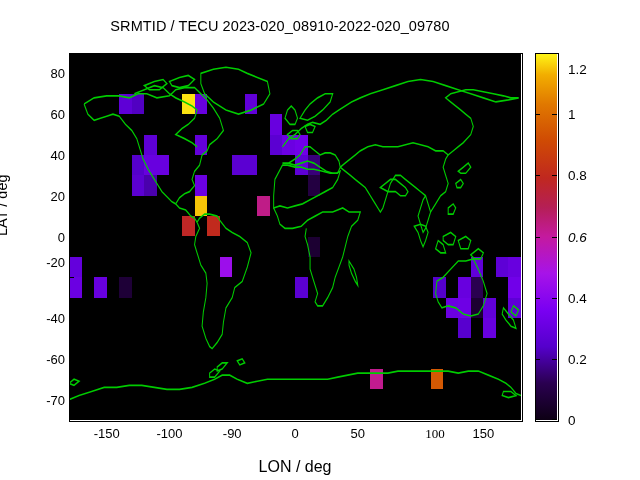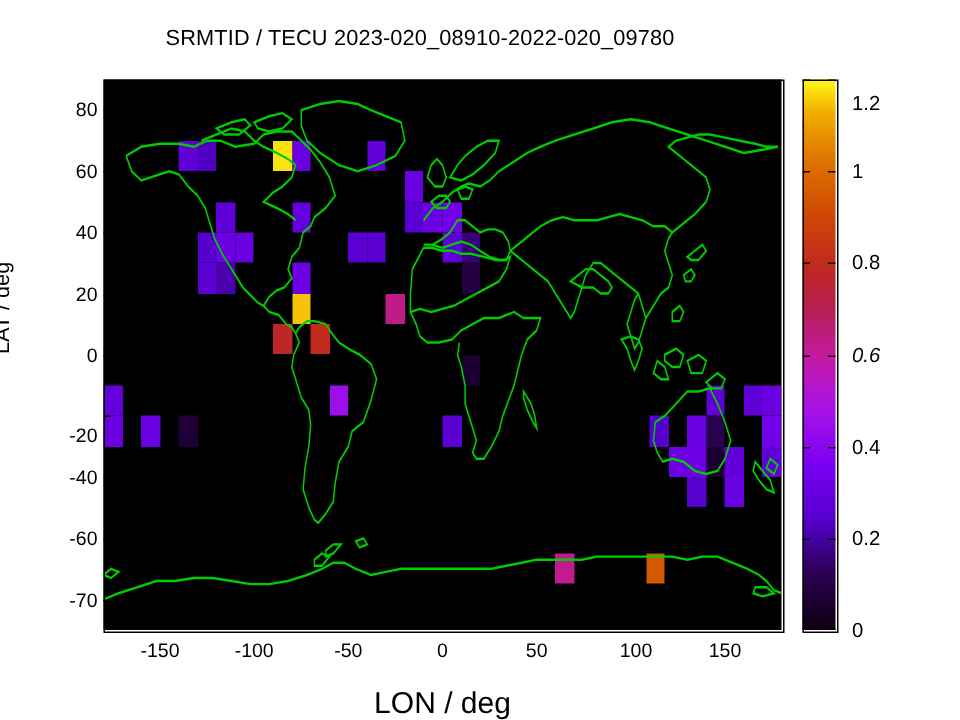--- a/index.html
+++ b/index.html
@@ -20,21 +20,21 @@
 
   
   .ytick{position:absolute;right:0;width:40px;text-align:right;
          font-size:13px;transform:translateY(-50%);}
   .xtick{position:absolute;top:0;width:60px;text-align:center;
          font-size:13px;transform:translateX(-50%);}
   .tickmark{position:absolute;background:#000;}
   #ylabel{position:absolute;left:-6px;top:236px;font-size:14.5px;
           transform:rotate(-90deg);transform-origin:left top;white-space:nowrap;}
   #xlabel{position:absolute;left:69px;top:458px;width:452px;text-align:center;
-          font-size:20px;}
+          font-size:16px;}
   #yticks{position:absolute;left:20px;top:53px;width:45px;height:367px;}
   #xticks{position:absolute;left:69px;top:426px;width:452px;height:20px;}
 
   
   #cbar{position:absolute;left:535px;top:53px;width:22px;height:367px;}
   #cbarfill{position:absolute;left:0;top:0;width:100%;height:100%;}
   #cbarborder{position:absolute;left:535px;top:53px;width:22px;height:367px;
               border:1px solid #000;box-sizing:content-box;pointer-events:none;}
   #cbticks{position:absolute;left:560px;top:53px;width:70px;height:367px;}
   .cbtick{position:absolute;left:8px;font-size:13.5px;transform:translateY(-50%);}
@@ -149,32 +149,32 @@
     </svg>
   </div>
   <div id="plotborder"></div>
 
   <div id="yticks">
       <div class="ytick" style="top: 20.3889px;">80</div>
       <div class="ytick" style="top: 61.1667px;">60</div>
       <div class="ytick" style="top: 101.944px;">40</div>
       <div class="ytick" style="top: 142.722px;">20</div>
       <div class="ytick" style="top: 183.5px;">0</div>
-      <div class="ytick" style="top: 237px;">-20</div>
+      <div class="ytick" style="top: 209px;">-20</div>
       <div class="ytick" style="top: 265.056px;">-40</div>
       <div class="ytick" style="top: 305.833px;">-60</div>
       <div class="ytick" style="top: 346.611px;">-70</div>
     </div>
   <div id="xticks">
       <div class="xtick" style="left: 37.6667px;">-150</div>
       <div class="xtick" style="left: 100.444px;">-100</div>
-      <div class="xtick" style="left: 163.222px;">-50</div>
+      <div class="xtick" style="left: 163.222px;">-90</div>
       <div class="xtick" style="left: 226px;">0</div>
       <div class="xtick" style="left: 288.778px;">50</div>
-      <div class="xtick" style="left: 355px;">100</div>
+      <div class="xtick" style="left: 366px; font-family: Liberation Serif, serif;">100</div>
       <div class="xtick" style="left: 414.333px;">150</div>
     </div>
   <div id="ylabel">LAT / deg</div>
   <div id="xlabel">LON / deg</div>
 
   <div id="cbar">
     <div id="cbarfill" style="background: linear-gradient(to top, rgb(13, 0, 20) 0%, rgb(42, 0, 80) 10%, rgb(85, 0, 204) 20%, rgb(122, 0, 242) 30%, rgb(167, 19, 232) 40%, rgb(196, 26, 158) 50%, rgb(181, 31, 85) 58%, rgb(192, 40, 31) 66%, rgb(207, 74, 4) 76%, rgb(224, 120, 0) 86%, rgb(242, 173, 0) 94%, rgb(255, 248, 24) 100%);"></div>
   </div>
   <div id="cbarborder"></div>
   <div id="cbticks">

